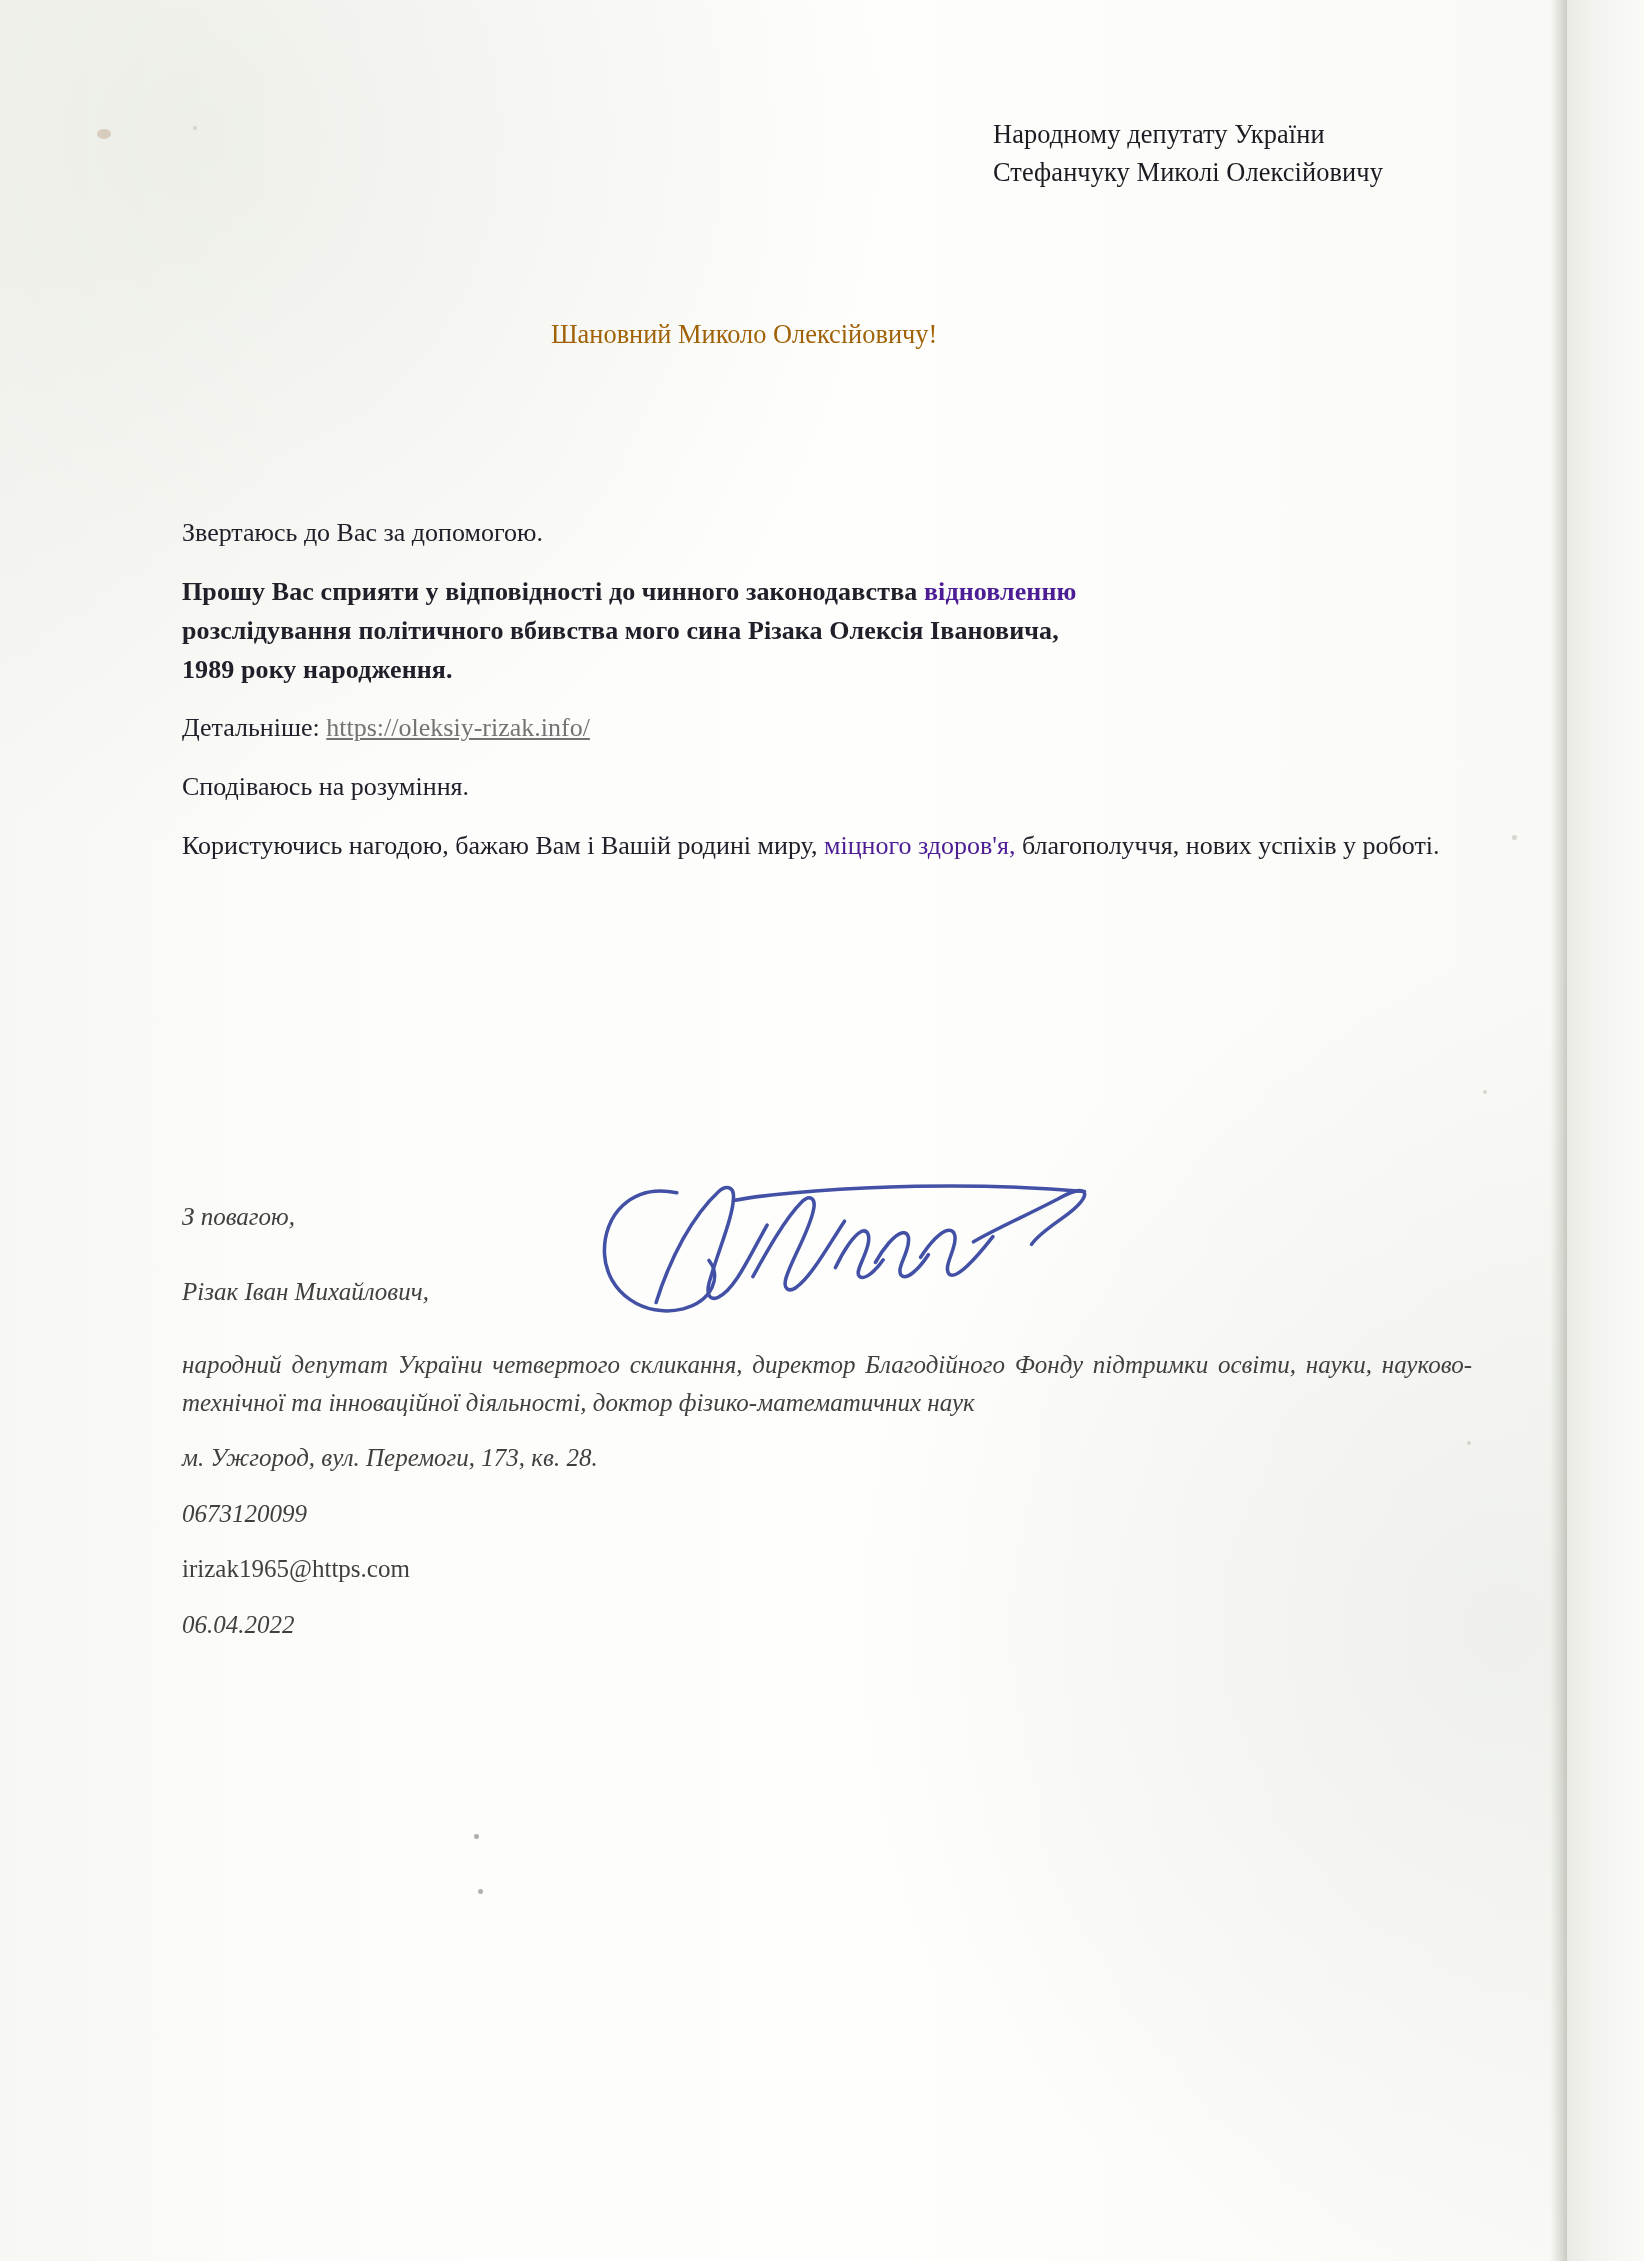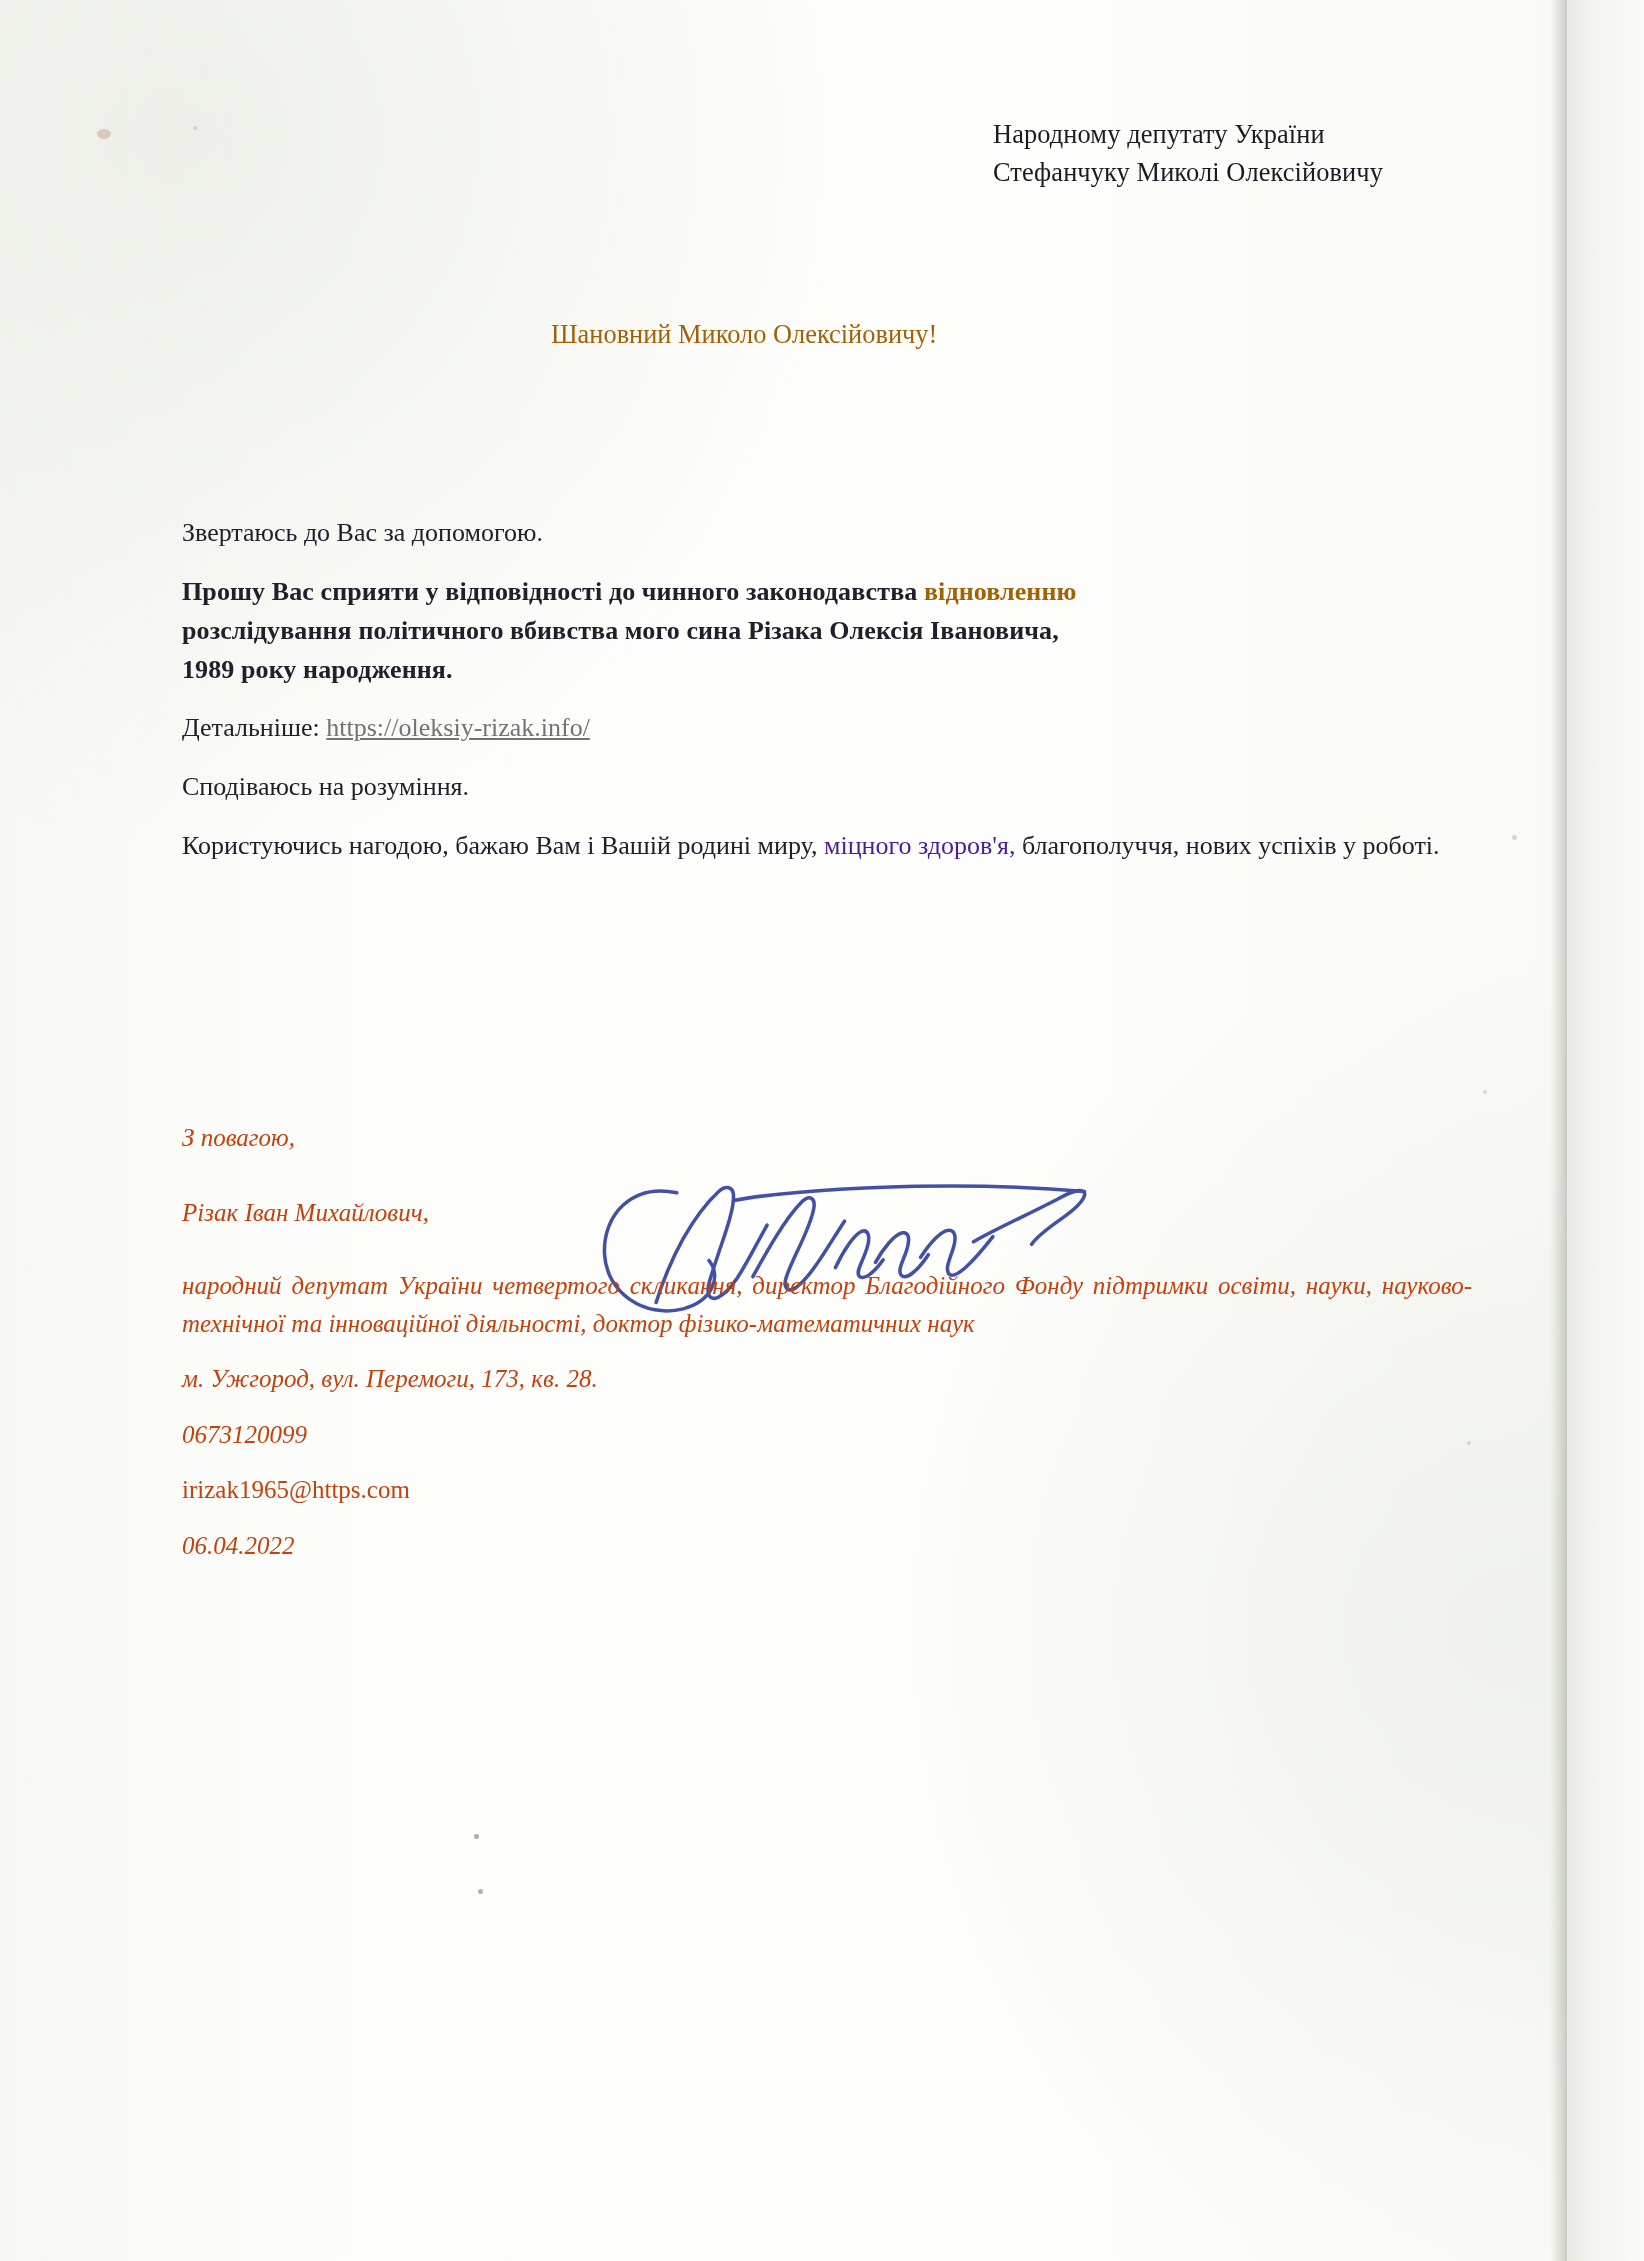--- a/index.html
+++ b/index.html
@@ -91,36 +91,36 @@
   .body p.nojust { text-align: left; }
 
   .bold-request {
     font-weight: bold;
     font-size: 26px;
     line-height: 1.5;
     letter-spacing: 0.1px;
     position: relative;
   }
   
-  .fade-a { color: #a16207; }
+  .fade-a { color: #4c1d95; }
   .fade-b { color: #4c1d95; }
 
   .link {
     color: #737373;
     text-decoration: underline;
   }
 
   .signature-block {
     position: absolute;
     left: 182px;
-    top: 1119px;
+    top: 1198px;
     width: 1290px;
     font-size: 25px;
     line-height: 1.5;
-    color: #c2410c;
+    color: #404040;
     font-style: italic;
   }
   .signature-block p { margin: 0 0 18px 0; }
   .signature-block p.just { text-align: justify; }
   .regards { margin-bottom: 37px !important; }
   .email {
     font-style: normal;
     font-family: "Liberation Serif", serif;
   }
 

